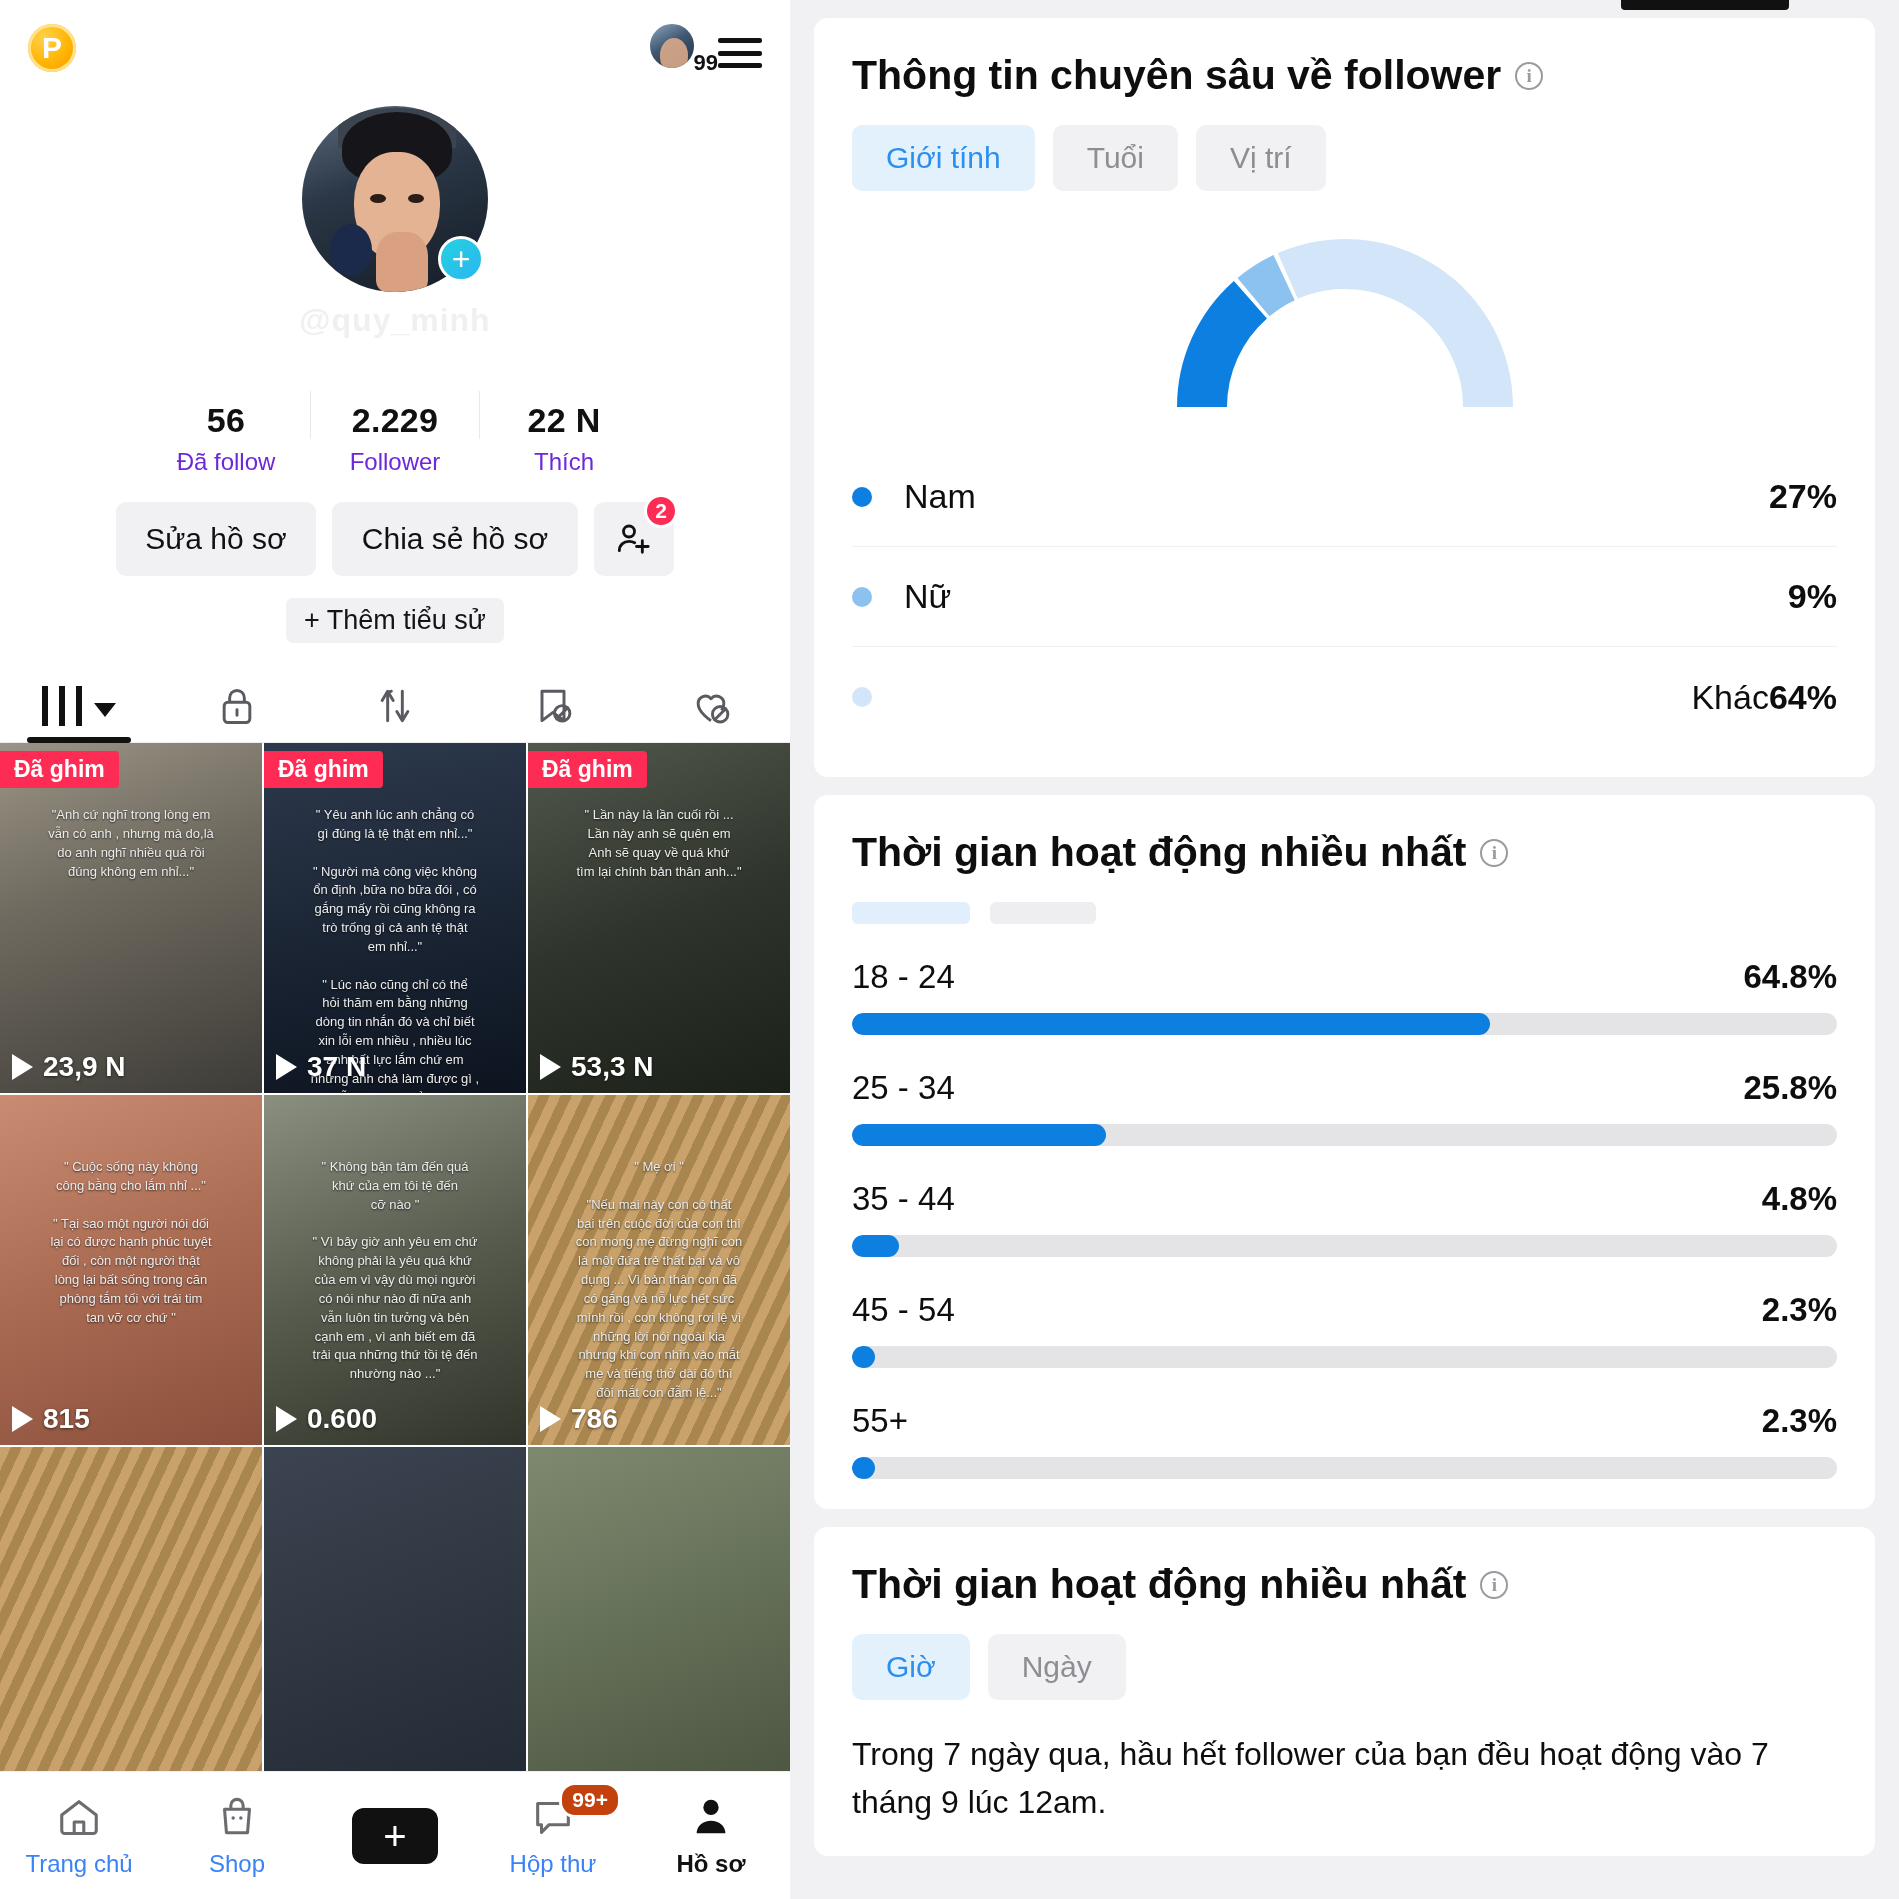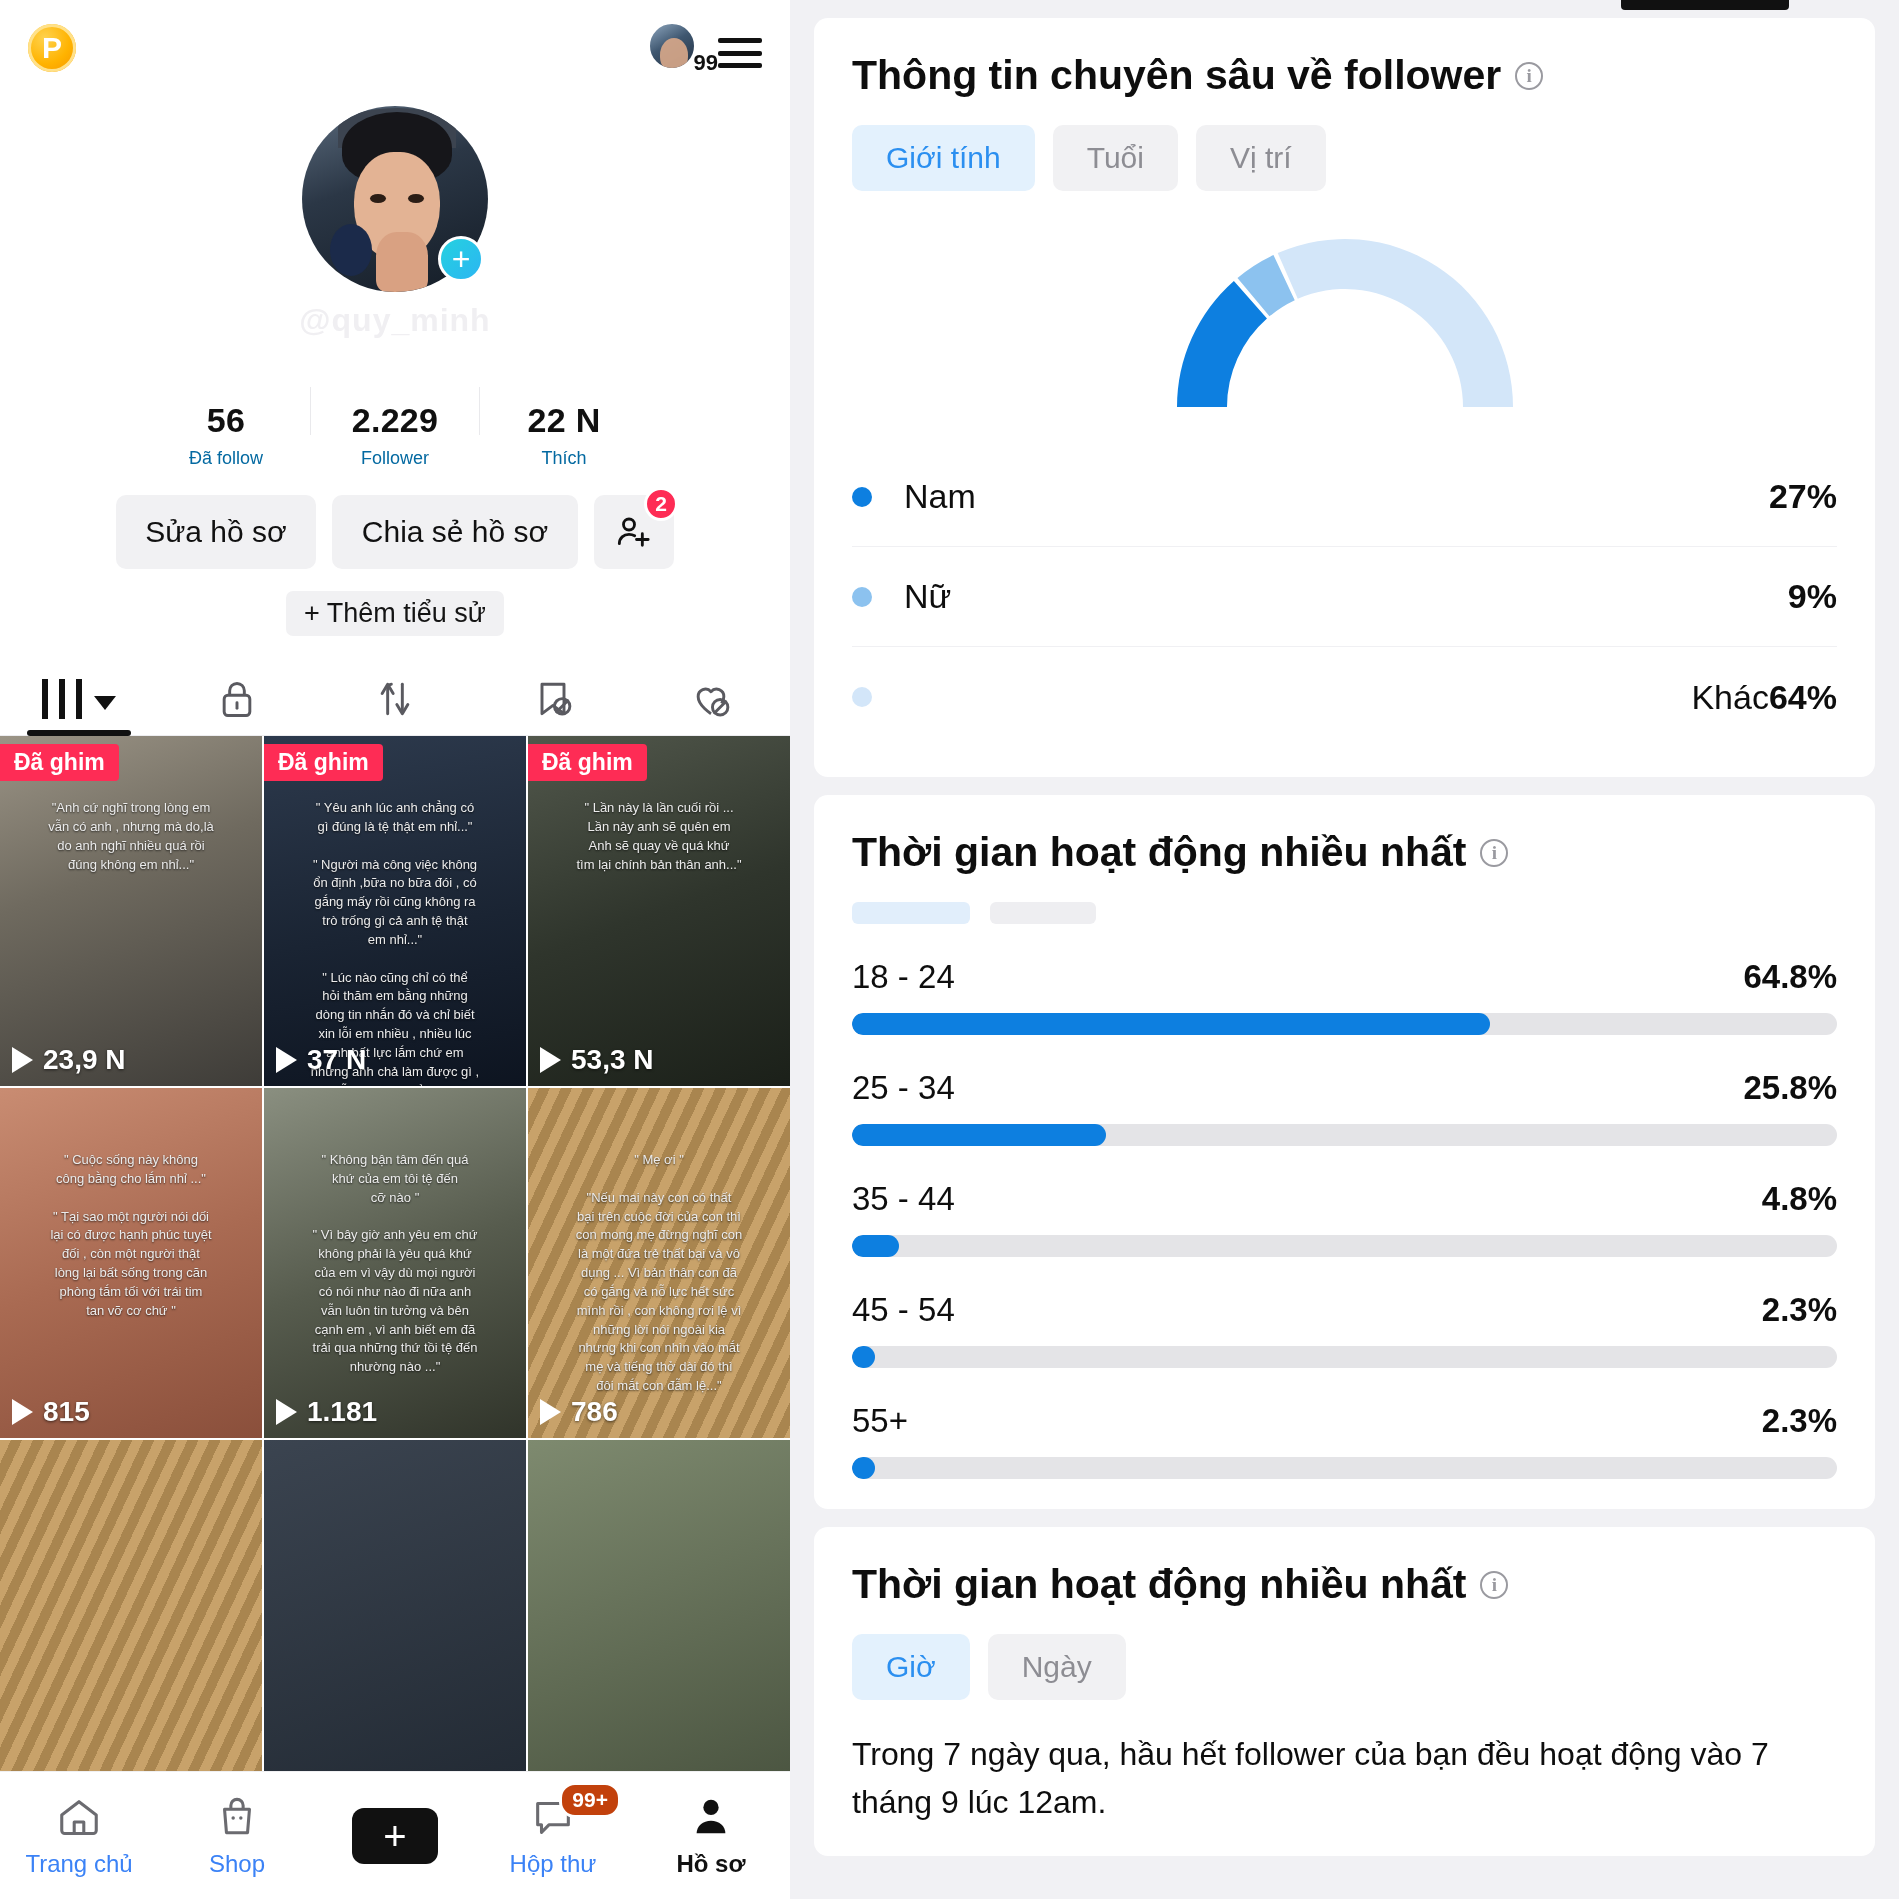--- a/index.html
+++ b/index.html
@@ -71,21 +71,21 @@
   }
   .username-ghost {
     text-align: center; margin-top: 10px;
     font-size: 32px; font-weight: 700; color: #f0eff2;
     letter-spacing: 1px; user-select: none;
   }
 
   .stats-row { display: flex; justify-content: center; align-items: center; margin-top: 14px; }
   .stat { width: 168px; text-align: center; }
   .stat .num { font-size: 34px; font-weight: 700; color: #101010; letter-spacing: .3px; margin-top: 48px; }
-  .stat .lbl { font-size: 18px; color: #0369a1; margin-top: 8px; }
+  .stat .lbl { font-size: 24px; color: #6d28d9; margin-top: 8px; }
   .stat-div { width: 1px; height: 48px; background: #e9e9ec; }
 
   .action-row { display: flex; justify-content: center; gap: 16px; margin-top: 26px; }
   .btn-pill {
     background: #f1f1f3; border-radius: 10px;
     height: 74px; display: flex; align-items: center; justify-content: center;
     font-size: 30px; color: #111; font-weight: 500;
   }
   .btn-edit { width: 200px; }
   .btn-share { width: 246px; }
@@ -393,21 +393,21 @@
 " Vì bây giờ anh yêu em chứ
 không phải là yêu quá khứ
 của em vì vậy dù mọi người
 có nói như nào đi nữa anh
 vẫn luôn tin tưởng và bên
 cạnh em , vì anh biết em đã
 trải qua những thứ tồi tệ đến
 nhường nào ..."</div>
         <div class="views">
           <span class="playtri"></span>
-          <span>1.181</span>
+          <span>0.600</span>
         </div>
       </div>
       <div class="cellv bg6">
         <div class="caption">" Mẹ ơi "
 
 "Nếu mai này con có thất
 bại trên cuộc đời của con thì
 con mong mẹ đừng nghĩ con
 là một đứa trẻ thất bại và vô
 dụng ... Vì bản thân con đã

